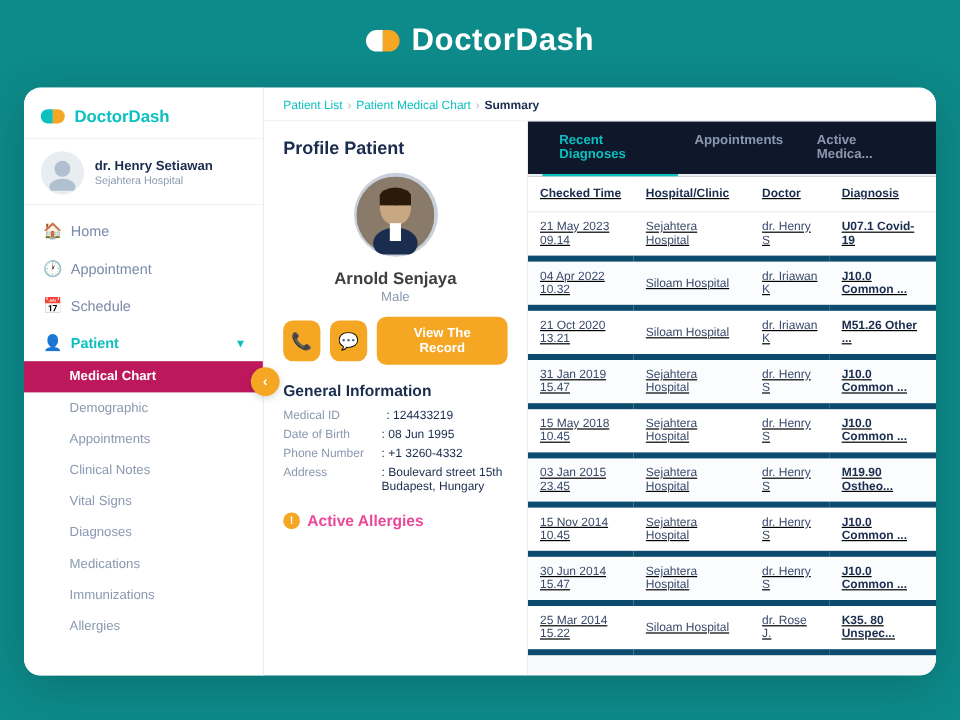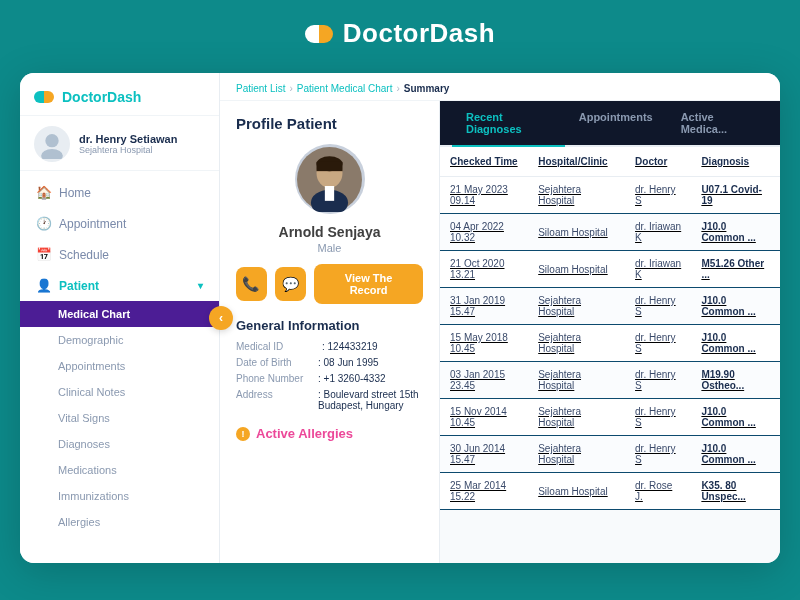--- a/index.html
+++ b/index.html
@@ -48,21 +48,21 @@
     .nav-item .nav-icon { width: 14px; text-align: center; font-size: 13px; }
     .nav-item.patient-section { color: #0cc0c0; font-weight: 700; }
     .nav-item.patient-section .nav-icon { color: #0cc0c0; }
 
     .subnav { padding-left: 0; }
     .subnav-item {
       display: flex; align-items: center; padding: 7px 16px 7px 38px;
       font-size: 11px; color: #8a99b0; cursor: pointer;
     }
     .subnav-item.active {
-      background: #4c1d95; color: #fff; font-weight: 600;
+      background: #be185d; color: #fff; font-weight: 600;
       border-radius: 0;
     }
 
     .sidebar-toggle {
       position: absolute; right: -14px; top: 50%; transform: translateY(-50%);
       width: 24px; height: 24px; background: #f5a623; border-radius: 50%;
       display: flex; align-items: center; justify-content: center; cursor: pointer;
       z-index: 10; box-shadow: 0 2px 6px rgba(0,0,0,0.15);
     }
 
@@ -129,21 +129,21 @@
     }
     .tab-item.active { color: #0cc0c0; border-bottom: 2px solid #0cc0c0; }
 
     .table-container { flex: 1; overflow-y: auto; padding: 0; text-decoration: underline; }
     table { width: 100%; border-collapse: collapse; font-size: 10px; }
     thead tr { background: #fff; }
     thead th {
       padding: 9px 10px; text-align: left; font-size: 10px; font-weight: 700;
       color: #1a2d4e; border-bottom: 1px solid #e8edf2;
     }
-    tbody tr { background: #fff; border-bottom: 1px solid #0c4a6e; margin-top: 24px; }
+    tbody tr { background: #fff; border-bottom: 5px solid #0c4a6e; margin-top: 24px; }
     tbody tr:nth-child(even) { background: #fafcfe; }
     tbody td { padding: 7px 10px; color: #3a4a6a; font-size: 10px; }
     .diagnosis-code { color: #1a2d4e; font-weight: 600; }
   </style>
 </head>
 <body>
 
 <div class="top-header">
   <div class="logo-icon">
     <div style="display:flex;align-items:center;">

